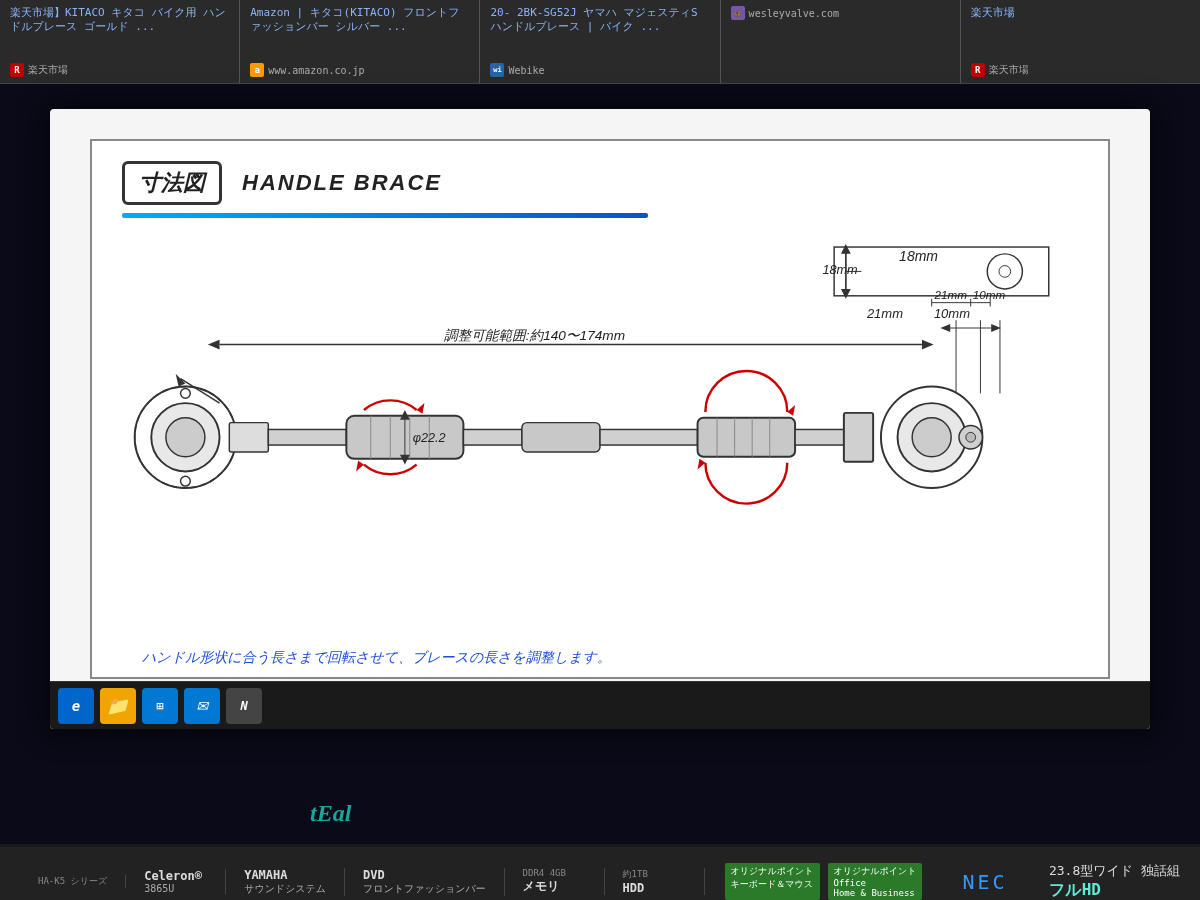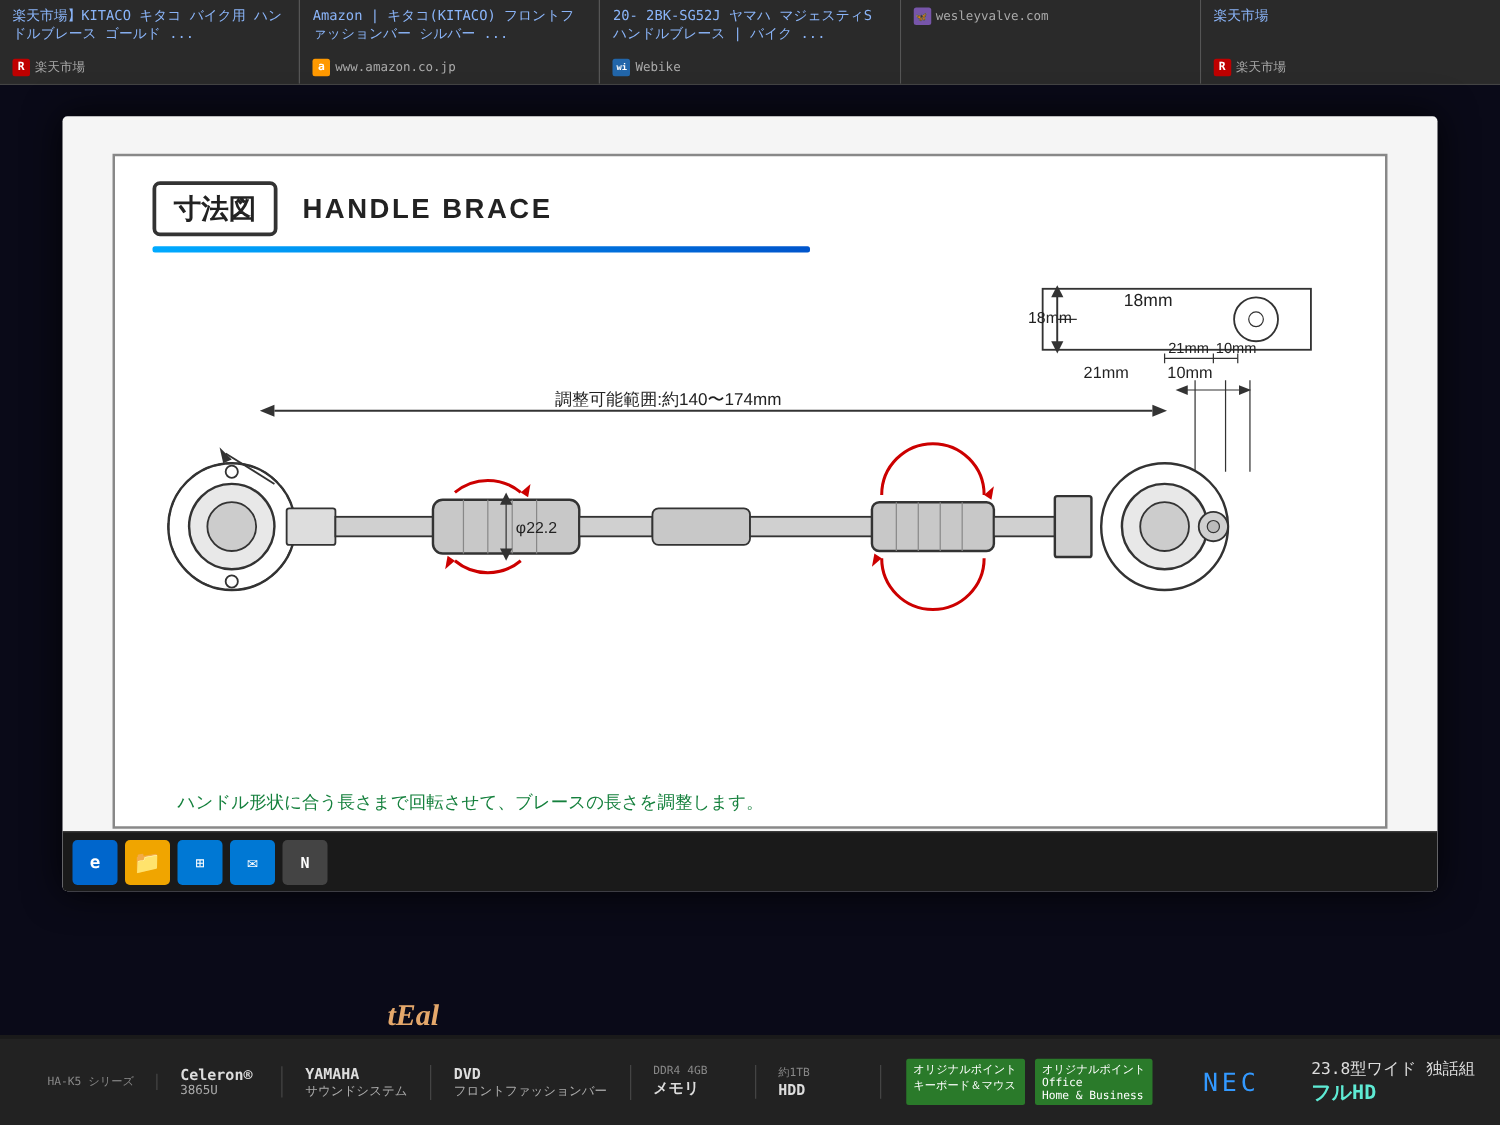--- a/index.html
+++ b/index.html
@@ -10,21 +10,21 @@
       background: #1a1a2e;
       font-family: 'MS Gothic', 'Meiryo', monospace, sans-serif;
       position: relative;
     }
 
     
     .search-bar {
       display: flex;
       background: #2c2c2c;
       border-bottom: 1px solid #444;
-      height: 68px;
+      height: 84px;
       overflow: hidden;
     }
     .search-item {
       flex: 1;
       padding: 6px 10px;
       border-right: 1px solid #555;
       display: flex;
       flex-direction: column;
       justify-content: space-between;
       background: #2a2a2a;
@@ -69,20 +69,21 @@
     
     .display-content {
       background: #f5f5f5;
       margin: 10px auto;
       width: 1100px;
       height: 620px;
       border-radius: 4px;
       overflow: hidden;
       position: relative;
       box-shadow: 0 0 30px rgba(0,0,0,0.8);
+      font-style: italic;
     }
 
     
     .diagram-area {
       background: white;
       margin: 30px 40px;
       padding: 20px 30px;
       border: 2px solid #888;
       height: 540px;
       position: relative;
@@ -151,21 +152,21 @@
       right: 108px;
       font-size: 13px;
       color: #222;
       font-family: Arial, sans-serif;
     }
     .caption-text {
       position: absolute;
       bottom: 10px;
       left: 50px;
       font-size: 14px;
-      color: #15803d;
+      color: #1d4ed8;
       font-family: 'MS Gothic', 'Meiryo', sans-serif;
     }
 
     
     .taskbar {
       position: absolute;
       bottom: 0;
       left: 0;
       right: 0;
       height: 48px;
@@ -244,21 +245,21 @@
       color: #5eead4;
     }
 
     
     .teal-mark {
       position: absolute;
       bottom: 73px;
       left: 310px;
       font-size: 24px;
       font-style: italic;
-      color: #fdba74;
+      color: #14b8a6;
       font-family: 'Times New Roman', serif;
       font-weight: bold;
       opacity: 0.9;
     }
   </style>
 </head>
 <body>
 
 <div class="search-bar">
   <div class="search-item">

